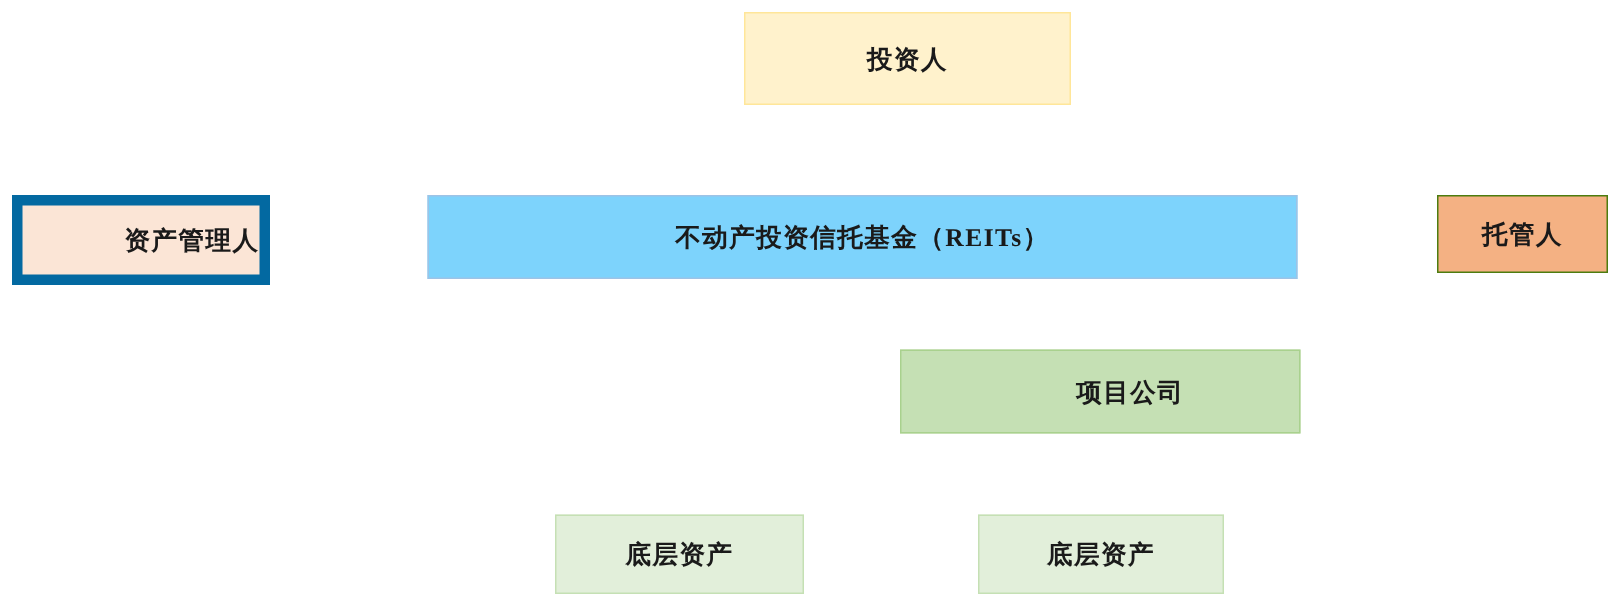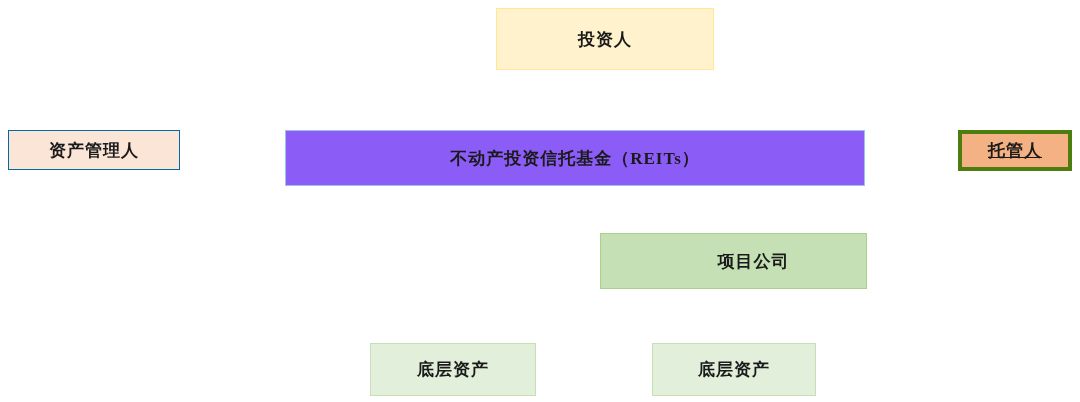--- a/index.html
+++ b/index.html
@@ -25,31 +25,31 @@
     font-size: 17px;
     color: #1a1a1a;
     letter-spacing: 1px;
     text-align: center;
   }
   .node-investor {
     left: 467px; top: 8px; width: 218px; height: 62px;
     border: 1px solid #ffe699;
   }
   .node-asset-manager {
-    left: 8px; top: 130px; width: 172px; height: 40px;
-    border: 1px solid #0369a1;
+    left: 8px; top: 130px; width: 172px; height: 60px;
+    border: 7px solid #0369a1;
+    justify-content: flex-end;
   }
   .node-reits {
     left: 285px; top: 130px; width: 580px; height: 56px;
     border: 1px solid #9dc3e6;
   }
   .node-custodian {
-    left: 958px; top: 130px; width: 114px; height: 41px;
-    border: 4px solid #4d7c0f;
-    text-decoration: underline;
+    left: 958px; top: 130px; width: 114px; height: 52px;
+    border: 1px solid #4d7c0f;
   }
   .node-project-company {
     left: 600px; top: 233px; width: 267px; height: 56px;
     border: 1px solid #a9d18e;
     padding-left: 40px;
   }
   .node-underlying-left {
     left: 370px; top: 343px; width: 166px; height: 53px;
     border: 1px solid #c5e0b4;
   }
@@ -64,21 +64,21 @@
 <div class="canvas">
 
   <div class="node node-investor" style="background-color: rgb(255, 242, 204); margin-left: 29px;">
     <span>投资人</span>
   </div>
 
   <div class="node node-asset-manager" style="background-color: rgb(251, 229, 214);">
     <span>资产管理人</span>
   </div>
 
-  <div class="node node-reits" style="background-color: #8b5cf6;">
+  <div class="node node-reits" style="background-color: #7dd3fc;">
     <span>不动产投资信托基金（REITs）</span>
   </div>
 
   <div class="node node-custodian" style="background-color: rgb(244, 177, 131);">
     <span>托管人</span>
   </div>
 
   <div class="node node-project-company" style="background-color: rgb(197, 224, 180);">
     <span>项目公司</span>
   </div>

